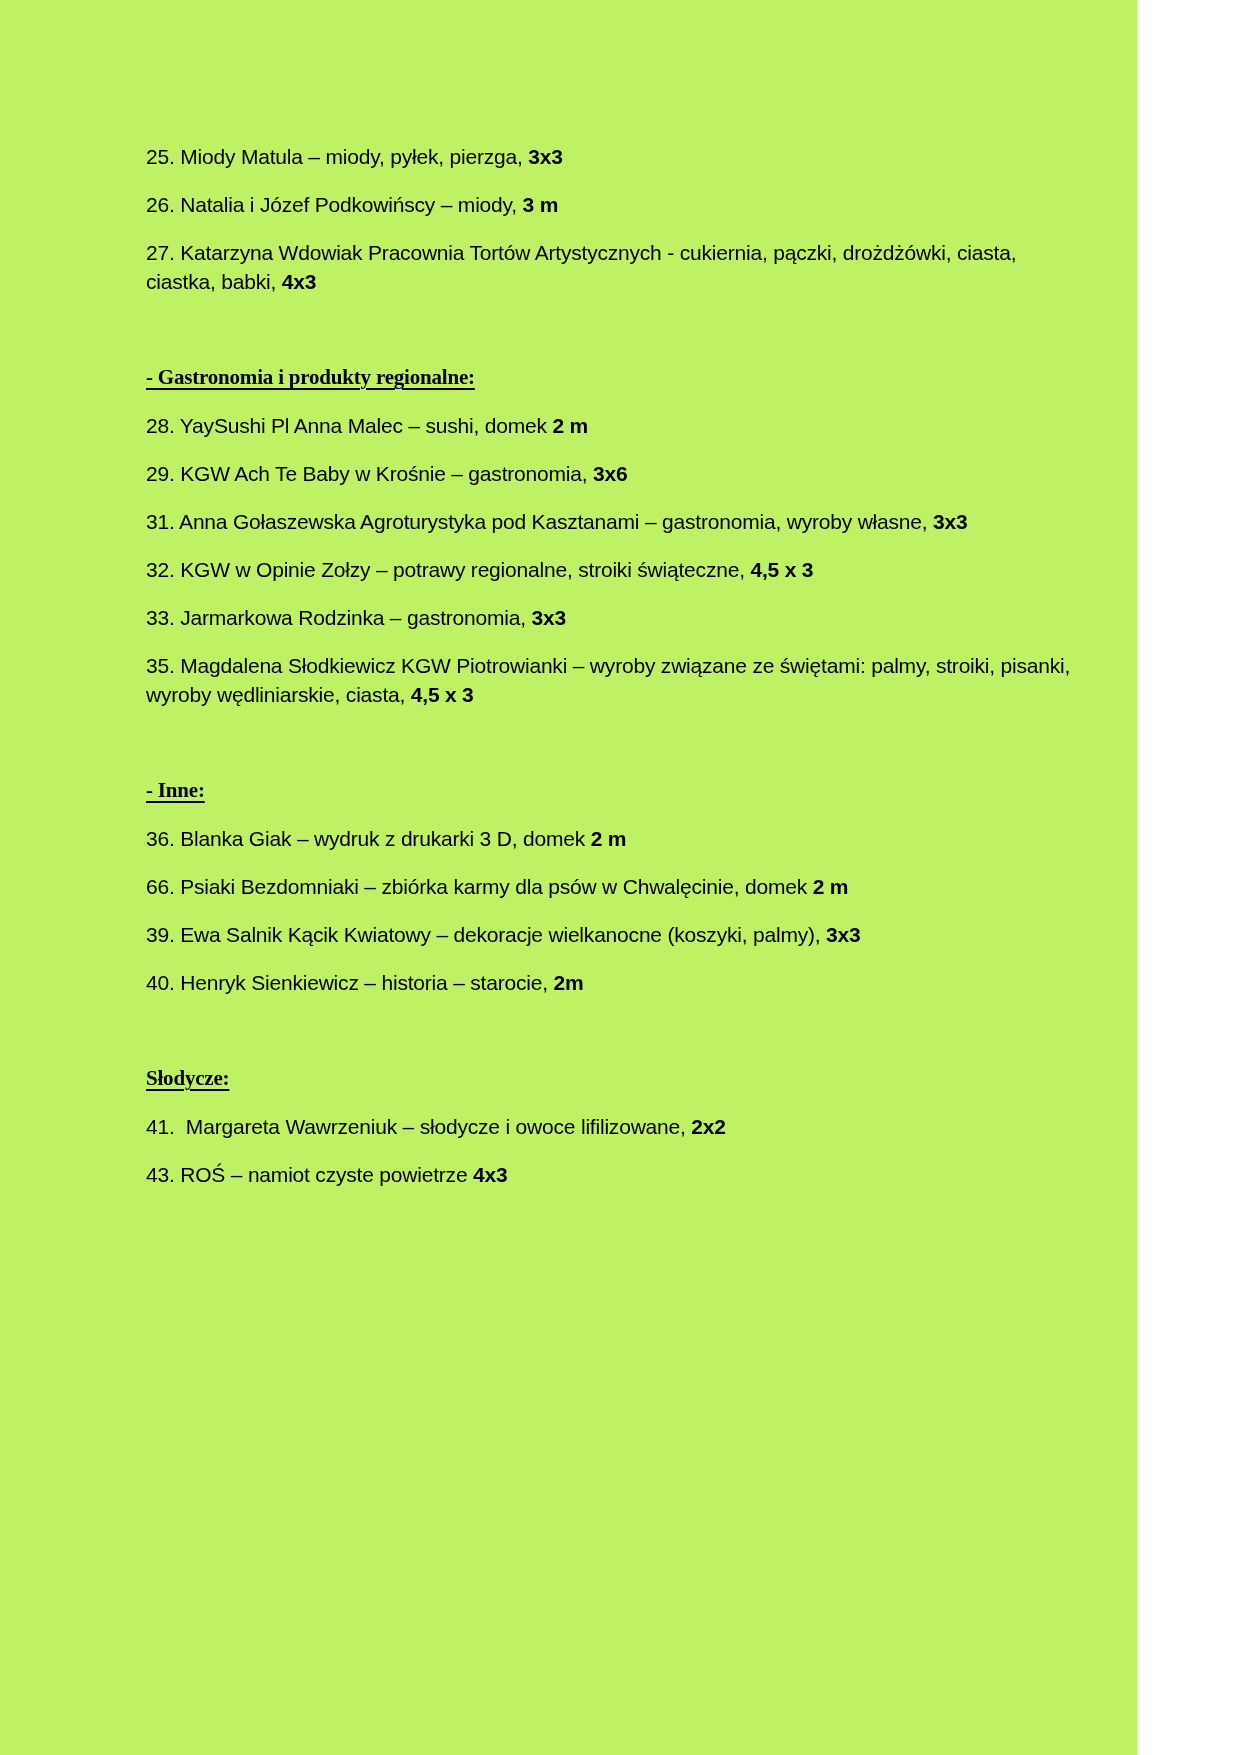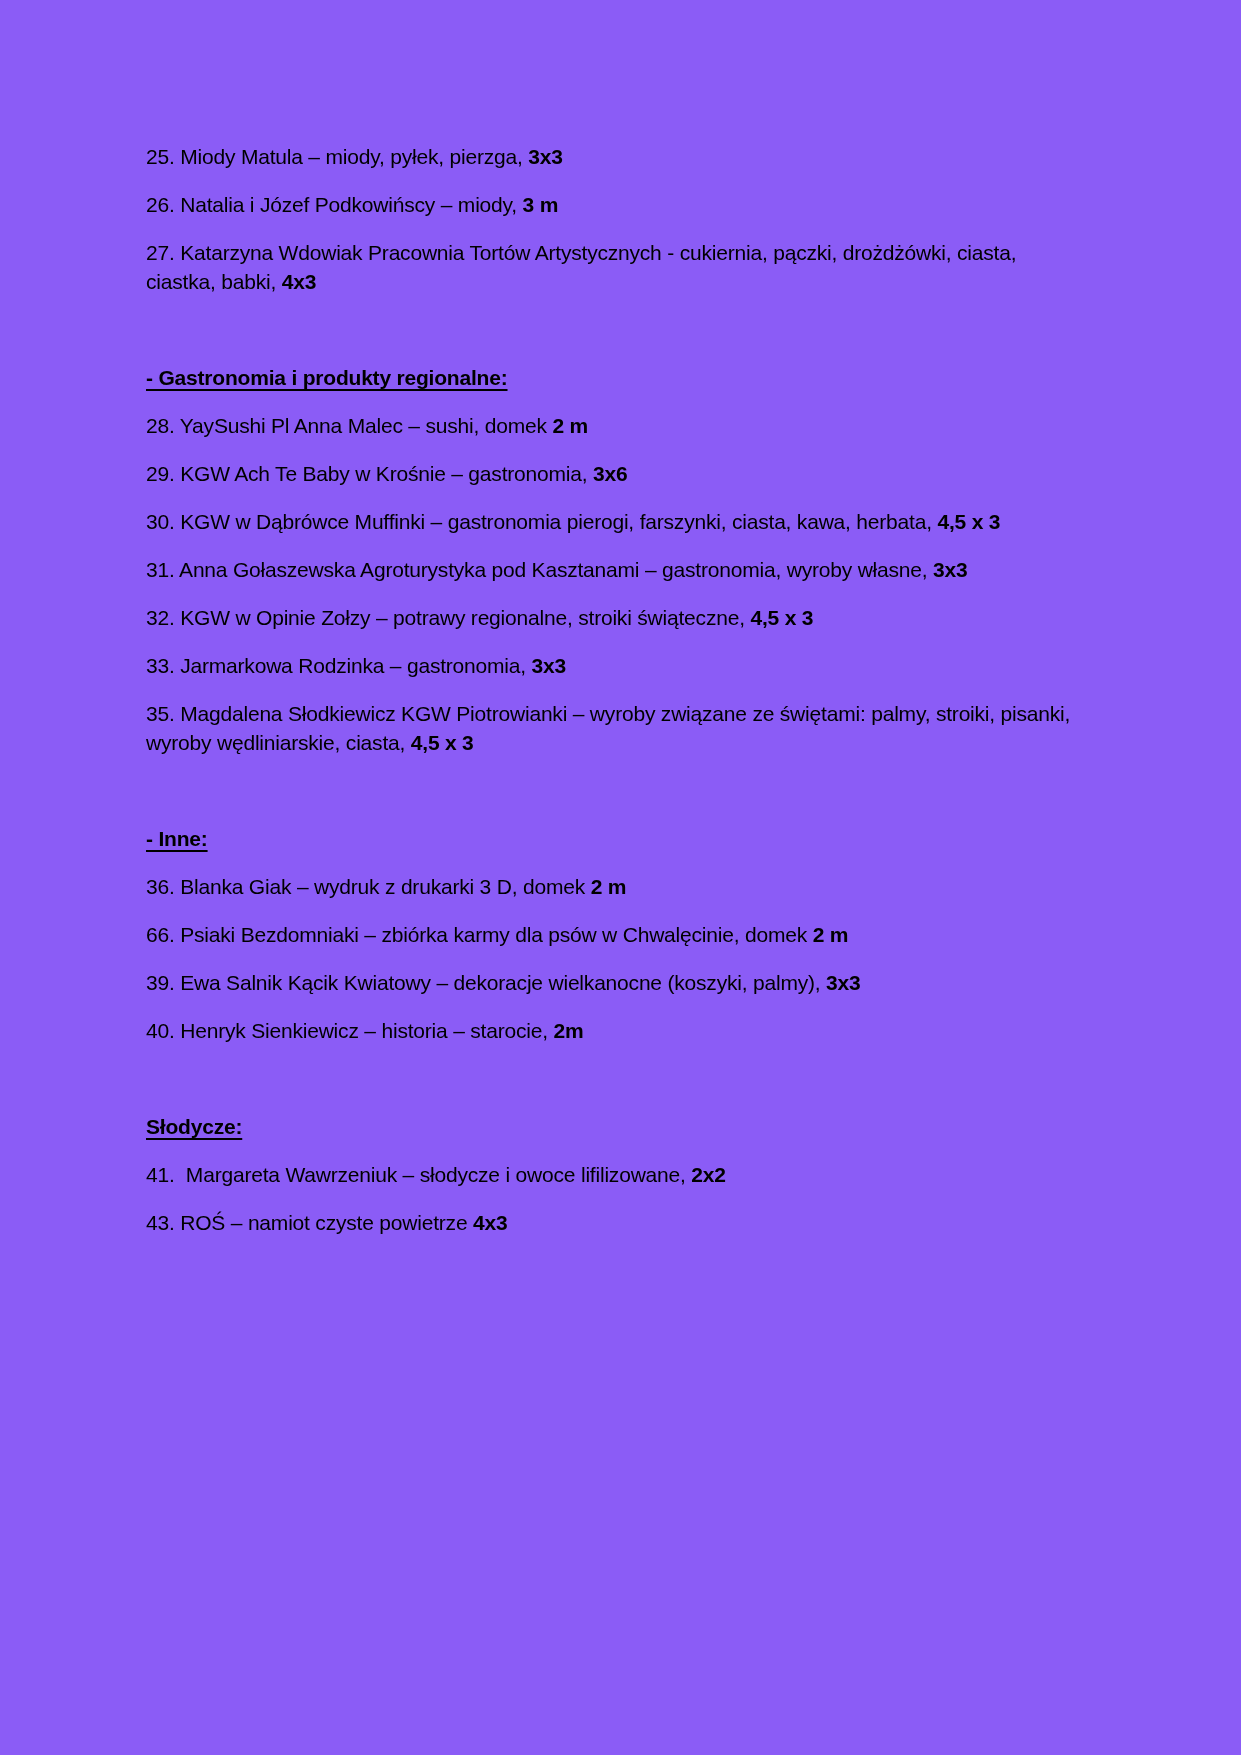--- a/index.html
+++ b/index.html
@@ -9,35 +9,36 @@
   }
   body {
     width: 1241px;
     height: 1755px;
     font-family: "Liberation Sans", sans-serif;
     color: #000000;
     overflow: hidden;
   }
   .page {
     box-sizing: border-box;
-    width: 1241px;
+    width: 1137px;
     height: 1755px;
     padding: 142px 140px 0 146px;
-    background: #8b5cf6;
+    background: #bef264;
   }
   .doc p {
     margin: 0 0 19px 0;
     font-size: 21px;
     line-height: 29px;
     letter-spacing: -0.2px;
     white-space: nowrap;
   }
   .doc p.heading {
     margin: 67px 0 19px 0;
     font-weight: bold;
+    font-family: Liberation Serif, serif;
   }
   .doc p.heading .hd {
     text-decoration: underline;
     text-decoration-thickness: 2px;
     text-underline-offset: 4px;
   }
   .doc b.size {
     font-weight: bold;
   }
 </style>
@@ -45,21 +46,20 @@
 <body>
 
 <div class="page">
   <div class="doc" id="doc">
       <p class="item"><span>25. Miody Matula – miody, pyłek, pierzga, </span><b class="size">3x3</b></p>
       <p class="item"><span>26. Natalia i Józef Podkowińscy – miody, </span><b class="size">3 m</b></p>
       <p class="item"><span>27. Katarzyna Wdowiak Pracownia Tortów Artystycznych - cukiernia, pączki, drożdżówki, ciasta,</span><br><span>ciastka, babki, </span><b class="size">4x3</b></p>
       <p class="heading"><span class="hd">- Gastronomia i produkty regionalne:</span></p>
       <p class="item"><span>28. YaySushi Pl Anna Malec – sushi, domek </span><b class="size">2 m</b></p>
       <p class="item"><span>29. KGW Ach Te Baby w Krośnie – gastronomia, </span><b class="size">3x6</b></p>
-      <p class="item"><span>30. KGW w Dąbrówce Muffinki – gastronomia pierogi, farszynki, ciasta, kawa, herbata, </span><b class="size">4,5 x 3</b></p>
       <p class="item"><span>31. Anna Gołaszewska Agroturystyka pod Kasztanami – gastronomia, wyroby własne, </span><b class="size">3x3</b></p>
       <p class="item"><span>32. KGW w Opinie Zołzy – potrawy regionalne, stroiki świąteczne, </span><b class="size">4,5 x 3</b></p>
       <p class="item"><span>33. Jarmarkowa Rodzinka – gastronomia, </span><b class="size">3x3</b></p>
       <p class="item"><span>35. Magdalena Słodkiewicz KGW Piotrowianki – wyroby związane ze świętami: palmy, stroiki, pisanki,</span><br><span>wyroby wędliniarskie, ciasta, </span><b class="size">4,5 x 3</b></p>
       <p class="heading"><span class="hd">- Inne:</span></p>
       <p class="item"><span>36. Blanka Giak – wydruk z drukarki 3 D, domek </span><b class="size">2 m</b></p>
       <p class="item"><span>66. Psiaki Bezdomniaki – zbiórka karmy dla psów w Chwalęcinie, domek </span><b class="size">2 m</b></p>
       <p class="item"><span>39. Ewa Salnik Kącik Kwiatowy – dekoracje wielkanocne (koszyki, palmy), </span><b class="size">3x3</b></p>
       <p class="item"><span>40. Henryk Sienkiewicz – historia – starocie, </span><b class="size">2m</b></p>
       <p class="heading"><span class="hd">Słodycze:</span></p>

